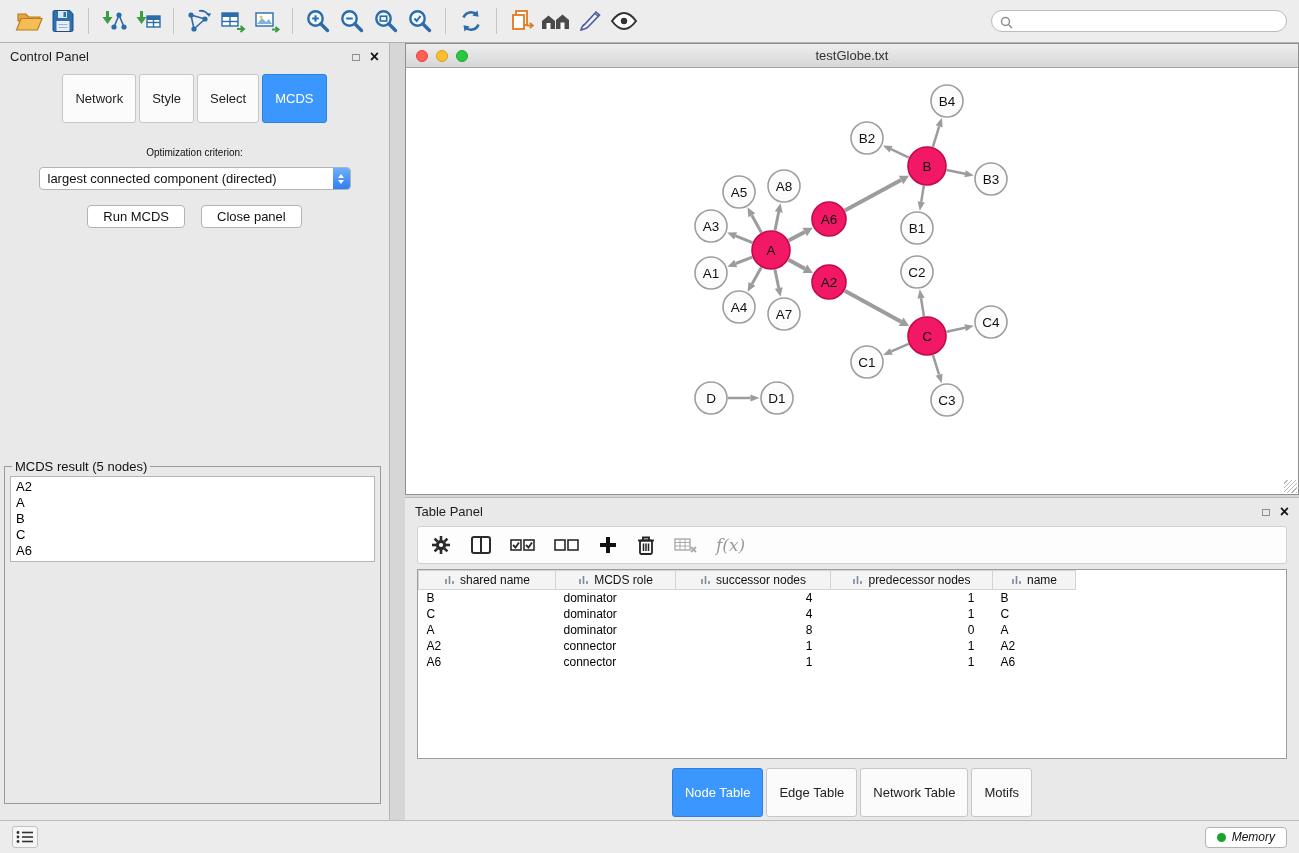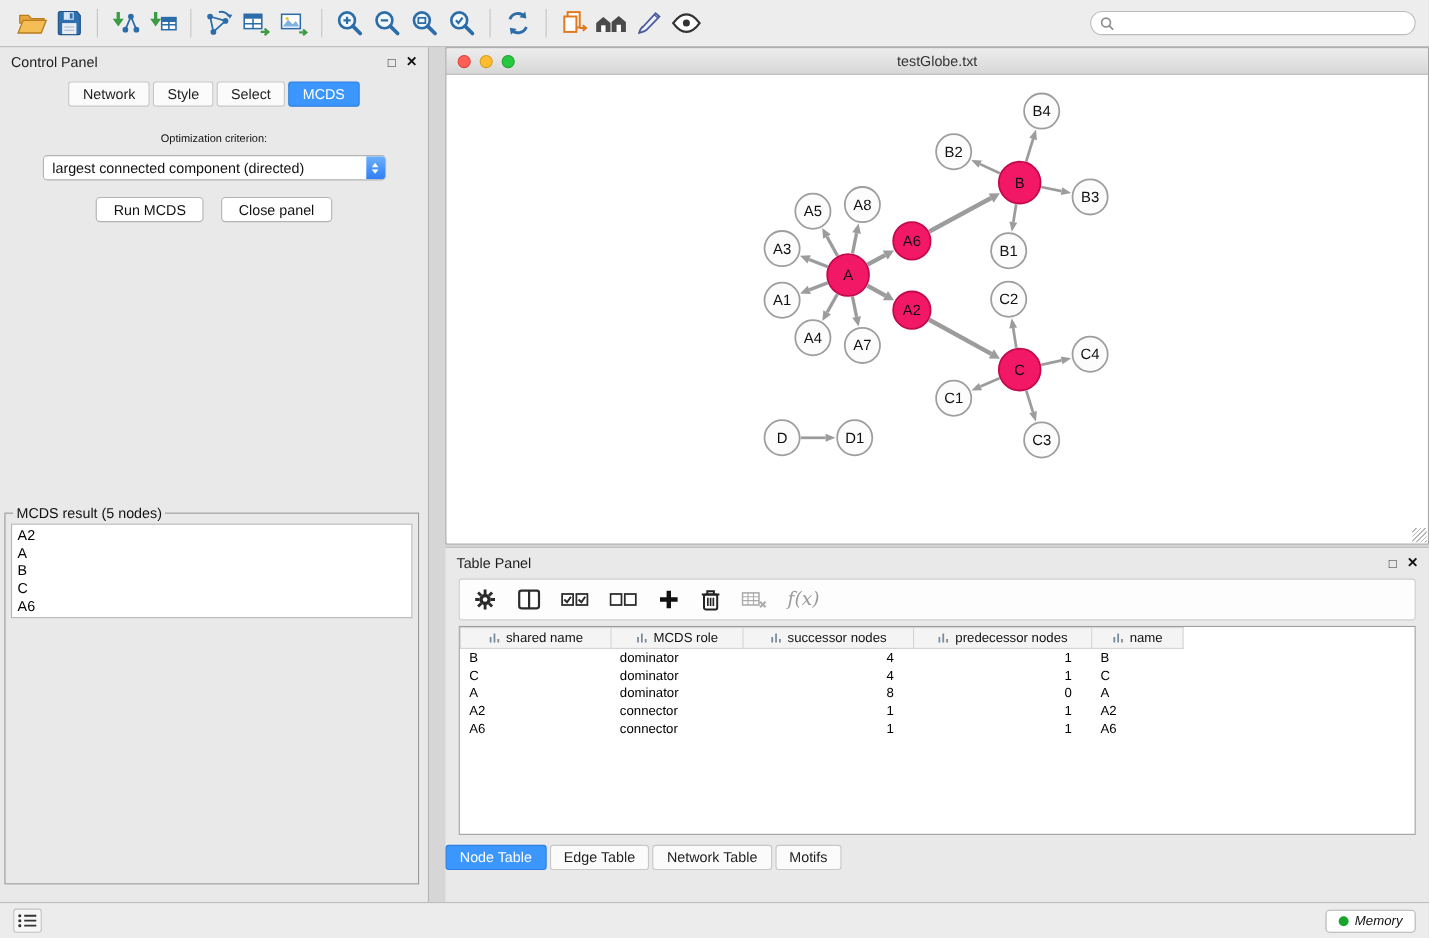--- a/index.html
+++ b/index.html
@@ -27,21 +27,21 @@
   
   .main{flex:1;display:flex;min-height:0;}
 
   
   .control-panel{width:390px;flex:0 0 auto;background:#e9e9e9;border-right:1px solid #b5b5b5;display:flex;flex-direction:column;}
   .panel-header{height:27px;display:flex;align-items:center;padding:0 10px;font-size:13px;color:#1d1d1d;flex:0 0 auto;}
   .ph-icons{margin-left:auto;display:flex;gap:10px;align-items:center;}
   .float-glyph{font-size:12px;color:#333;line-height:1;}
   .close-glyph{font-size:16px;font-weight:bold;color:#111;line-height:1;}
   .cp-tabs{display:flex;justify-content:center;gap:3px;padding:4px 0 6px;flex:0 0 auto;}
-  .tab{font-size:13px;padding:3px 12px;background:#fbfbfb;border:1px solid #c7c7c7;border-radius:3px;color:#222;cursor:default;white-space:nowrap;}
+  .tab{font-size:13px;padding:16px 12px;background:#fbfbfb;border:1px solid #c7c7c7;border-radius:3px;color:#222;cursor:default;white-space:nowrap;}
   .tab.active{background:#3b97fd;border-color:#2f7fe0;color:#fff;}
   .opt-label{text-align:center;font-size:10px;color:#111;margin:18px 0 9px;}
   .dropdown{width:312px;margin:0 auto;height:23px;background:#fff;border:1px solid #b3b3b3;border-radius:4px;display:flex;align-items:center;font-size:13px;overflow:hidden;flex:0 0 auto;}
   .dd-text{padding-left:8px;flex:1;color:#111;white-space:nowrap;}
   .dd-stepper{width:17px;height:100%;background:linear-gradient(#6cb0fc,#2f7ef5);display:flex;flex-direction:column;align-items:center;justify-content:center;gap:2px;flex:0 0 auto;}
   .dd-up{width:0;height:0;border-left:3.5px solid transparent;border-right:3.5px solid transparent;border-bottom:4px solid #fff;}
   .dd-down{width:0;height:0;border-left:3.5px solid transparent;border-right:3.5px solid transparent;border-top:4px solid #fff;}
   .btn-row{display:flex;justify-content:center;gap:16px;margin:15px 0;flex:0 0 auto;}
   .btn{font-size:13px;padding:3px 15px;background:#fff;border:1px solid #b3b3b3;border-radius:4px;color:#111;cursor:default;}
   .result-fieldset{margin:auto 8px 16px 4px;height:345px;border:1px solid #9a9a9a;padding:2px 5px 6px;display:flex;flex-direction:column;}
@@ -62,21 +62,21 @@
   .table-panel{flex:1;margin-top:2px;background:#e9e9e9;border-top:1px solid #b9b9b9;display:flex;flex-direction:column;min-height:0;}
   .table-toolbar{margin:1px 12px 0;background:#fdfdfd;border:1px solid #d0d0d0;border-radius:3px;height:38px;display:flex;align-items:center;padding:0 12px;gap:18px;flex:0 0 auto;}
   .ttb-icon{display:flex;align-items:center;cursor:default;}
   .fx{font-family:"DejaVu Serif",serif;font-style:italic;font-size:17px;color:#9a9a9a;}
   .table-area{margin:5px 12px 0;background:#fff;border:1px solid #9e9e9e;height:190px;overflow:hidden;flex:0 0 auto;}
   table{border-collapse:collapse;font-size:12px;table-layout:fixed;}
   thead th{background:#f4f4f4;border:1px solid #d4d4d4;font-weight:normal;height:19px;padding:0 16px;color:#111;}
   .th-inner{display:flex;align-items:center;justify-content:center;gap:5px;}
   tbody td{height:16px;padding:0 8px;color:#000;white-space:nowrap;overflow:hidden;}
   td.num{text-align:right;padding-right:18px;}
-  .table-tabs{display:flex;justify-content:flex-start;gap:3px;margin:9px 0 8px;flex:0 0 auto;}
+  .table-tabs{display:flex;justify-content:center;gap:3px;margin:9px 0 8px;flex:0 0 auto;}
 
   
   .statusbar{height:33px;background:#ececec;border-top:1px solid #bdbdbd;display:flex;align-items:center;padding:0 12px;flex:0 0 auto;font-style:italic;}
   .list-btn{width:26px;height:22px;border:1px solid #c2c2c2;border-radius:3px;background:#f6f6f6;display:flex;align-items:center;justify-content:center;}
   .memory-btn{margin-left:auto;display:flex;align-items:center;gap:6px;background:#fff;border:1px solid #b3b3b3;border-radius:4px;height:21px;padding:0 11px;font-size:12px;color:#111;}
   .mem-dot{width:9px;height:9px;border-radius:50%;background:#18a52c;}
 </style>
 </head>
 <body>
 

